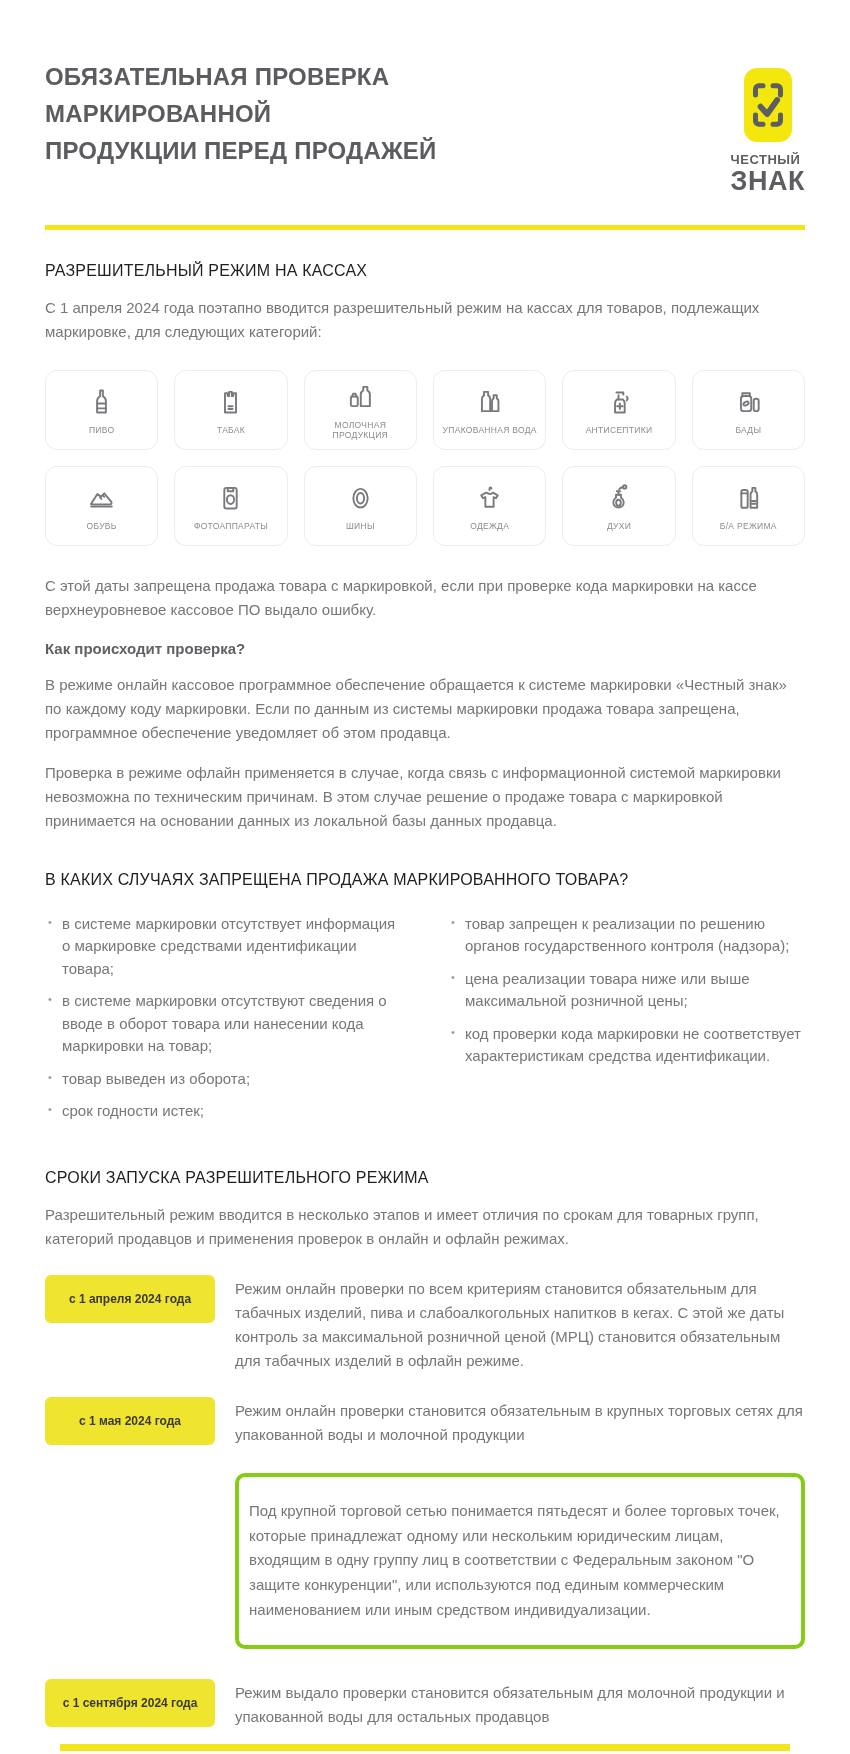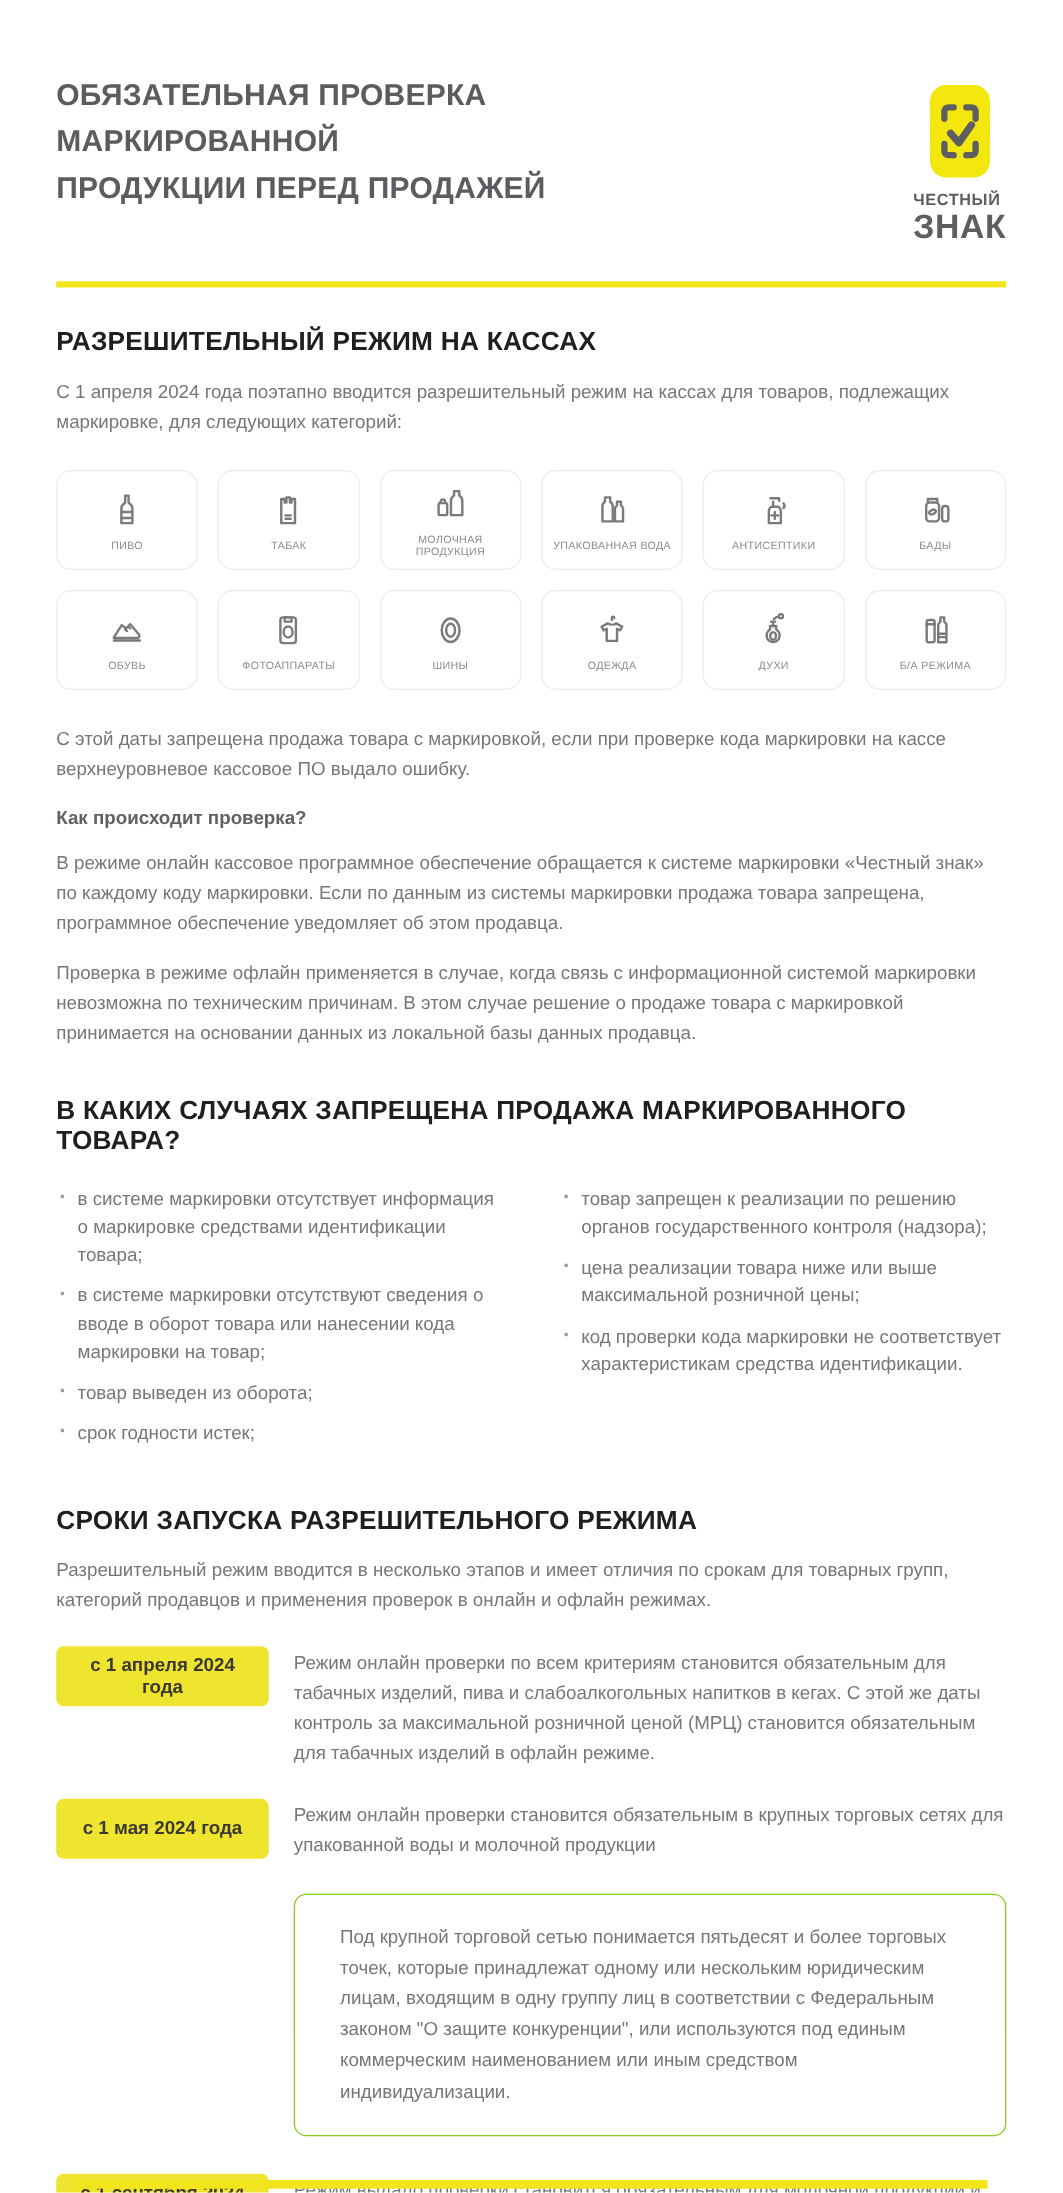--- a/index.html
+++ b/index.html
@@ -13,43 +13,43 @@
   .header { display: flex; justify-content: space-between; align-items: flex-start; padding-top: 58px; }
   .title { font-size: 24px; font-weight: bold; color: #5a5c5f; line-height: 1.55; letter-spacing: .2px; max-width: 540px; }
   .logo { display: flex; align-items: center; gap: 11px; margin-top: 10px; flex-direction: column; }
   .logo-badge { width: 48px; height: 74px; background: #f3e70e; border-radius: 13px;
     display: flex; align-items: center; justify-content: center; flex: 0 0 auto; }
   .logo-text { color: #5d5e61; font-weight: bold; line-height: 1.05; }
   .logo-text .l1 { font-size: 13px; letter-spacing: .5px; }
   .logo-text .l2 { font-size: 27px; letter-spacing: .5px; }
   .divider { height: 5px; background: #f2e51c; margin-top: 30px; }
   
-  h2 { font-size: 21px; font-weight: bold; color: #1f1f1d; letter-spacing: .2px; margin-top: 32px; }
+  h2 { font-size: 16px; font-weight: normal; color: #1f1f1d; letter-spacing: .2px; margin-top: 32px; }
   p.body { font-size: 15px; line-height: 1.6; margin-top: 16px; color: #75777b; }
   .subhead { font-size: 15px; font-weight: bold; color: #5f6165; margin-top: 18px; }
   
   .grid { display: grid; grid-template-columns: repeat(6, 1fr); gap: 16px; margin-top: 26px; }
   .card { border: 1px solid #ececec; border-radius: 12px; height: 80px;
     display: flex; flex-direction: column; align-items: center; justify-content: center; gap: 7px; padding: 6px 3px; background: #fff; }
   .card svg { width: 33px; height: 33px; stroke: #797a7e; fill: none;
     stroke-width: 1.4; stroke-linecap: round; stroke-linejoin: round; flex: 0 0 auto; }
   .card .label { font-size: 8.5px; color: #8a8b8f; text-align: center; letter-spacing: .3px; line-height: 1.2; }
   
   .bullets { display: grid; grid-template-columns: 1fr 1fr; column-gap: 46px; margin-top: 24px; }
   .bullets ul { list-style: none; }
   .bullets li { position: relative; padding-left: 17px; font-size: 15px; line-height: 1.5; margin-bottom: 10px; color: #75777b; }
   .bullets li::before { content: "\2022"; position: absolute; left: 3px; top: 1px; color: #9a9b9e; font-size: 11px; }
   
   .trow { display: flex; gap: 20px; margin-top: 24px; }
-  .badge { background: #efe52e; color: #3c3a30; font-weight: bold; font-size: 15px;
+  .badge { background: #efe52e; color: #3c3a30; font-weight: bold; font-size: 12px;
     border-radius: 6px; flex: 0 0 170px; min-height: 48px; display: flex; align-items: center;
     justify-content: center; text-align: center; padding: 0 10px; align-self: flex-start; }
   .ttext { font-size: 15px; line-height: 1.6; padding-top: 2px; color: #75777b; }
-  .note { margin: 26px 0 0 190px; border: 1px solid #84cc16; border-radius: 10px;
-    padding: 22px 36px; font-size: 15px; line-height: 1.65; color: #75777b; }
+  .note { margin: 26px 0 0 190px; border: 4px solid #84cc16; border-radius: 10px;
+    padding: 22px 10px; font-size: 15px; line-height: 1.65; color: #75777b; }
   .footer-bar { position: absolute; bottom: 3px; left: 60px; right: 60px; height: 7px; background: #f2e51c; }
 </style>
 </head>
 <body>
 
 <div class="content">
 
   <div class="header">
     <div class="title">
       <span>ОБЯЗАТЕЛЬНАЯ ПРОВЕРКА МАРКИРОВАННОЙ</span><br>

